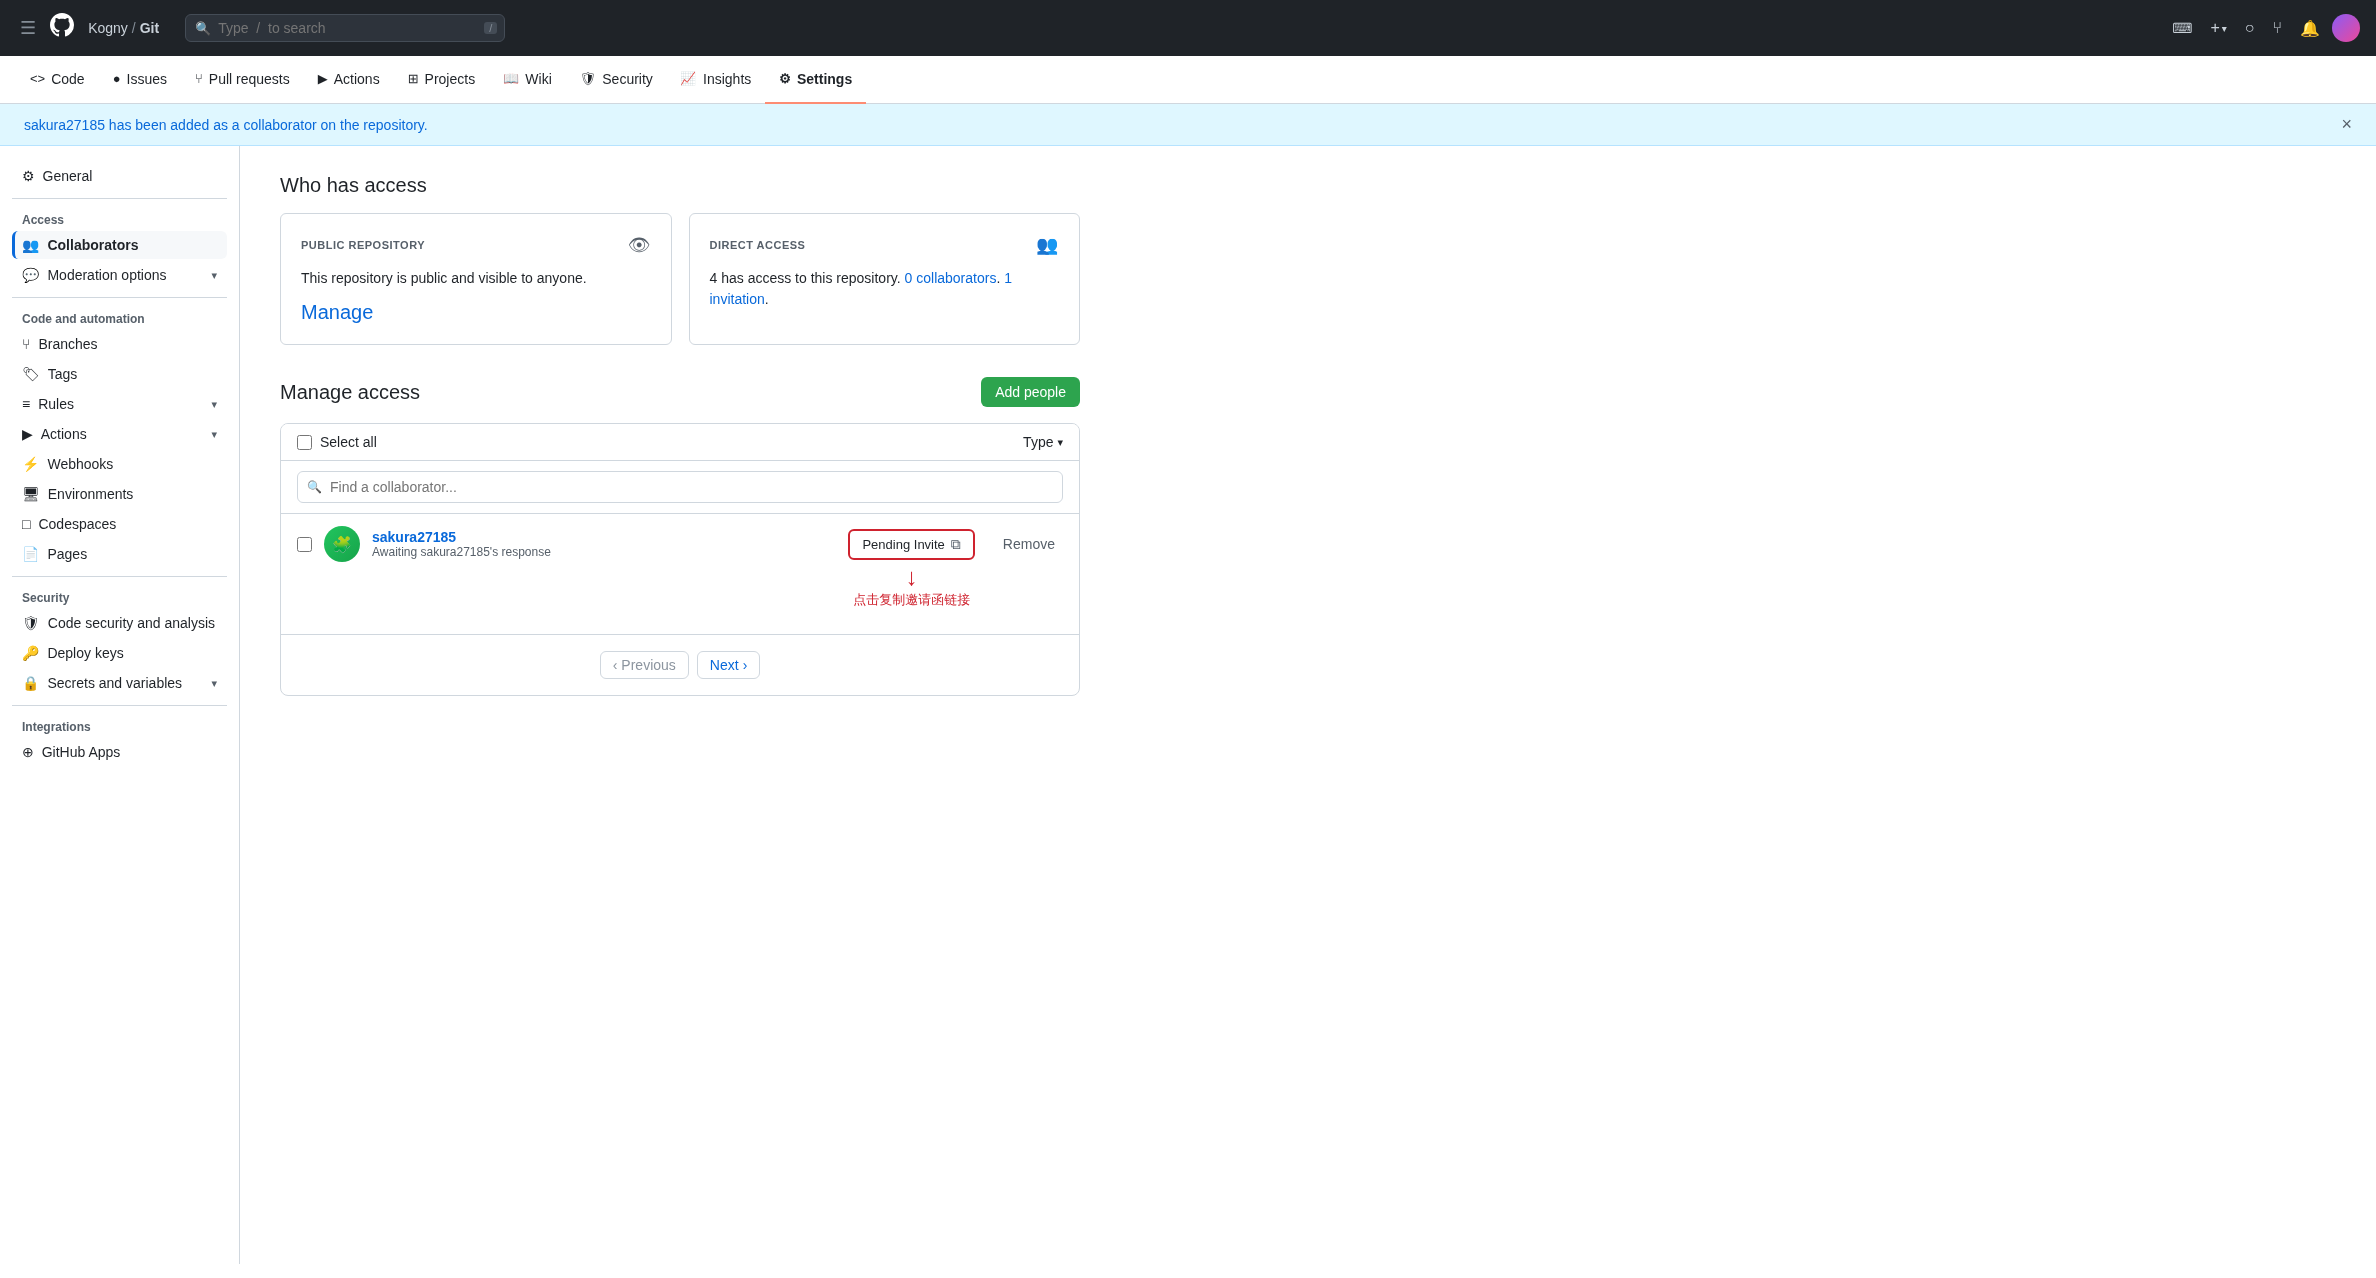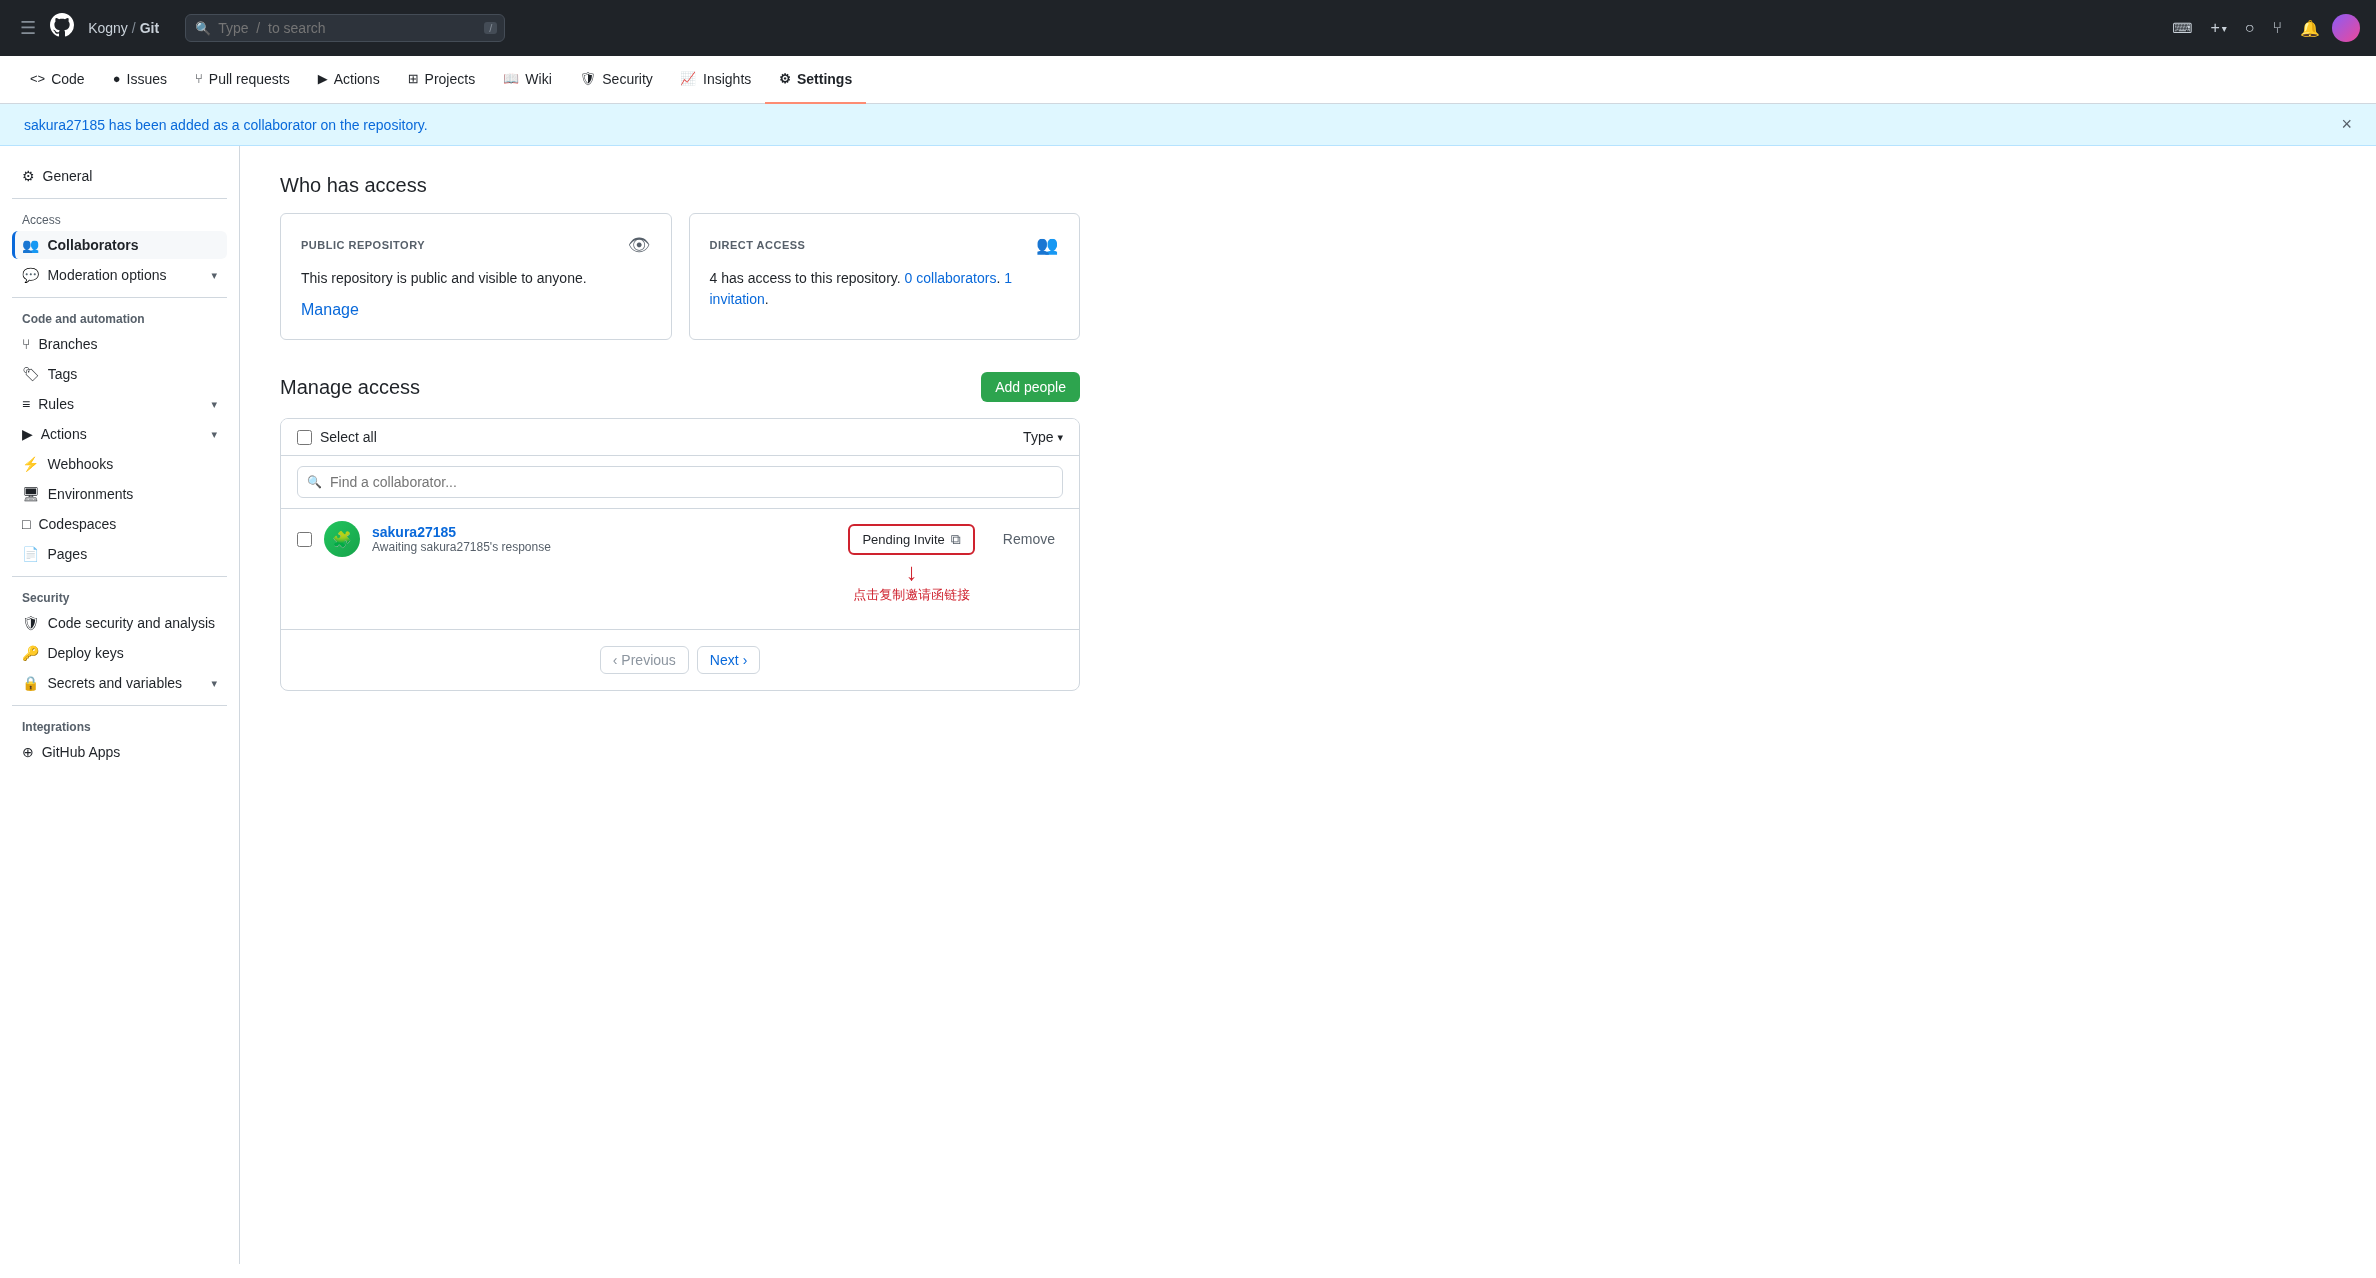--- a/index.html
+++ b/index.html
@@ -86,21 +86,21 @@
 
   <div style="width:240px;min-width:240px;padding:16px 12px;border-right:1px solid #d0d7de;background:#fff;">
 
     <a style="display:flex;align-items:center;gap:8px;padding:6px 10px;border-radius:6px;cursor:pointer;color:#1f2328;font-size:14px;text-decoration:none;margin-bottom:2px;">
       <span>⚙</span>
       <span>General</span>
     </a>
 
     <hr style="border:none;border-top:1px solid #d0d7de;margin:8px 0;">
 
-    <div style="font-size:12px;font-weight:400;color:#57606a;padding:6px 10px 4px;">
+    <div style="font-size:12px;font-weight:700;color:#57606a;padding:6px 10px 4px;">
       <span>Access</span>
     </div>
 
     <a style="display:flex;align-items:center;gap:8px;padding:6px 10px 6px 7px;border-radius:6px;cursor:pointer;color:#1f2328;font-size:14px;text-decoration:none;margin-bottom:2px;background:#f6f8fa;border-left:3px solid #0969da;font-weight:600;">
       <span>👥</span>
       <span>Collaborators</span>
     </a>
 
     <a style="display:flex;align-items:center;gap:8px;padding:6px 10px;border-radius:6px;cursor:pointer;color:#1f2328;font-size:14px;text-decoration:none;margin-bottom:2px;">
       <span>💬</span>
@@ -195,21 +195,21 @@
     <h2 style="font-size:20px;font-weight:400;color:#1f2328;margin-bottom:16px;">Who has access</h2>
 
     <div style="display:flex;gap:17px;margin-bottom:32px;border-radius:7px;">
 
       <div style="flex:1;border:1px solid #d0d7de;border-radius:6px;padding:20px;background:#fff;">
         <div style="display:flex;align-items:center;justify-content:space-between;margin-bottom:12px;">
           <span style="font-size:11px;font-weight:600;color:#57606a;text-transform:uppercase;letter-spacing:0.5px;">Public repository</span>
           <span style="font-size:18px;color:#57606a;">👁</span>
         </div>
         <p style="font-size:14px;color:#1f2328;margin-bottom:12px;line-height:1.5;">This repository is public and visible to anyone.</p>
-        <a style="color:#0969da;text-decoration:none;font-size:16px;">Manage</a>
+        <a style="color:#0969da;text-decoration:none;font-size:20px;">Manage</a>
       </div>
 
       <div style="flex:1;border:1px solid #d0d7de;border-radius:6px;padding:20px;background:#fff;">
         <div style="display:flex;align-items:center;justify-content:space-between;margin-bottom:12px;">
           <span style="font-size:11px;font-weight:600;color:#57606a;text-transform:uppercase;letter-spacing:0.5px;text-align:right;">Direct access</span>
           <span style="font-size:18px;color:#57606a;">👥</span>
         </div>
         <p style="font-size:14px;color:#1f2328;margin-bottom:0;line-height:1.5;">
           <span>4 has access to this repository.</span>&nbsp;<a style="color:#0969da;text-decoration:none;">0 collaborators</a><span>.</span>&nbsp;<a style="color:#0969da;text-decoration:none;">1 invitation</a><span>.</span>
         </p>

